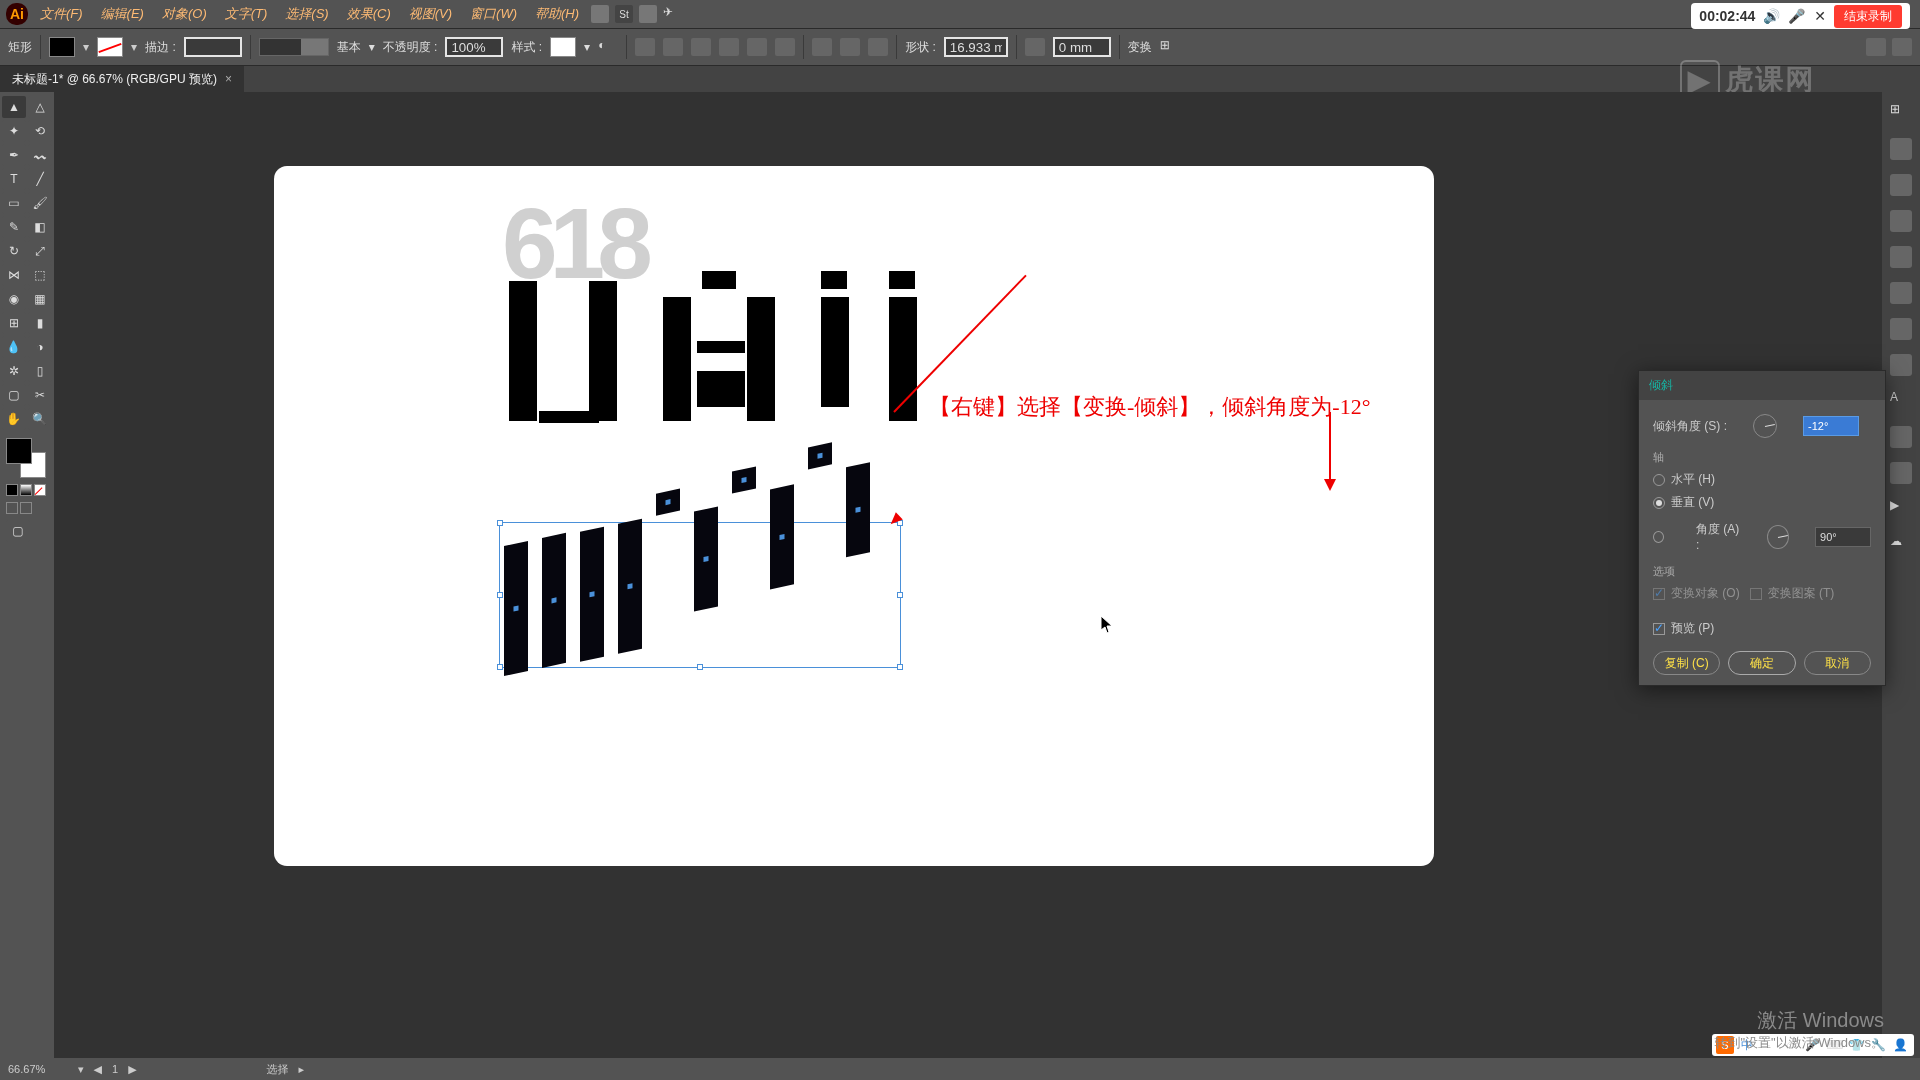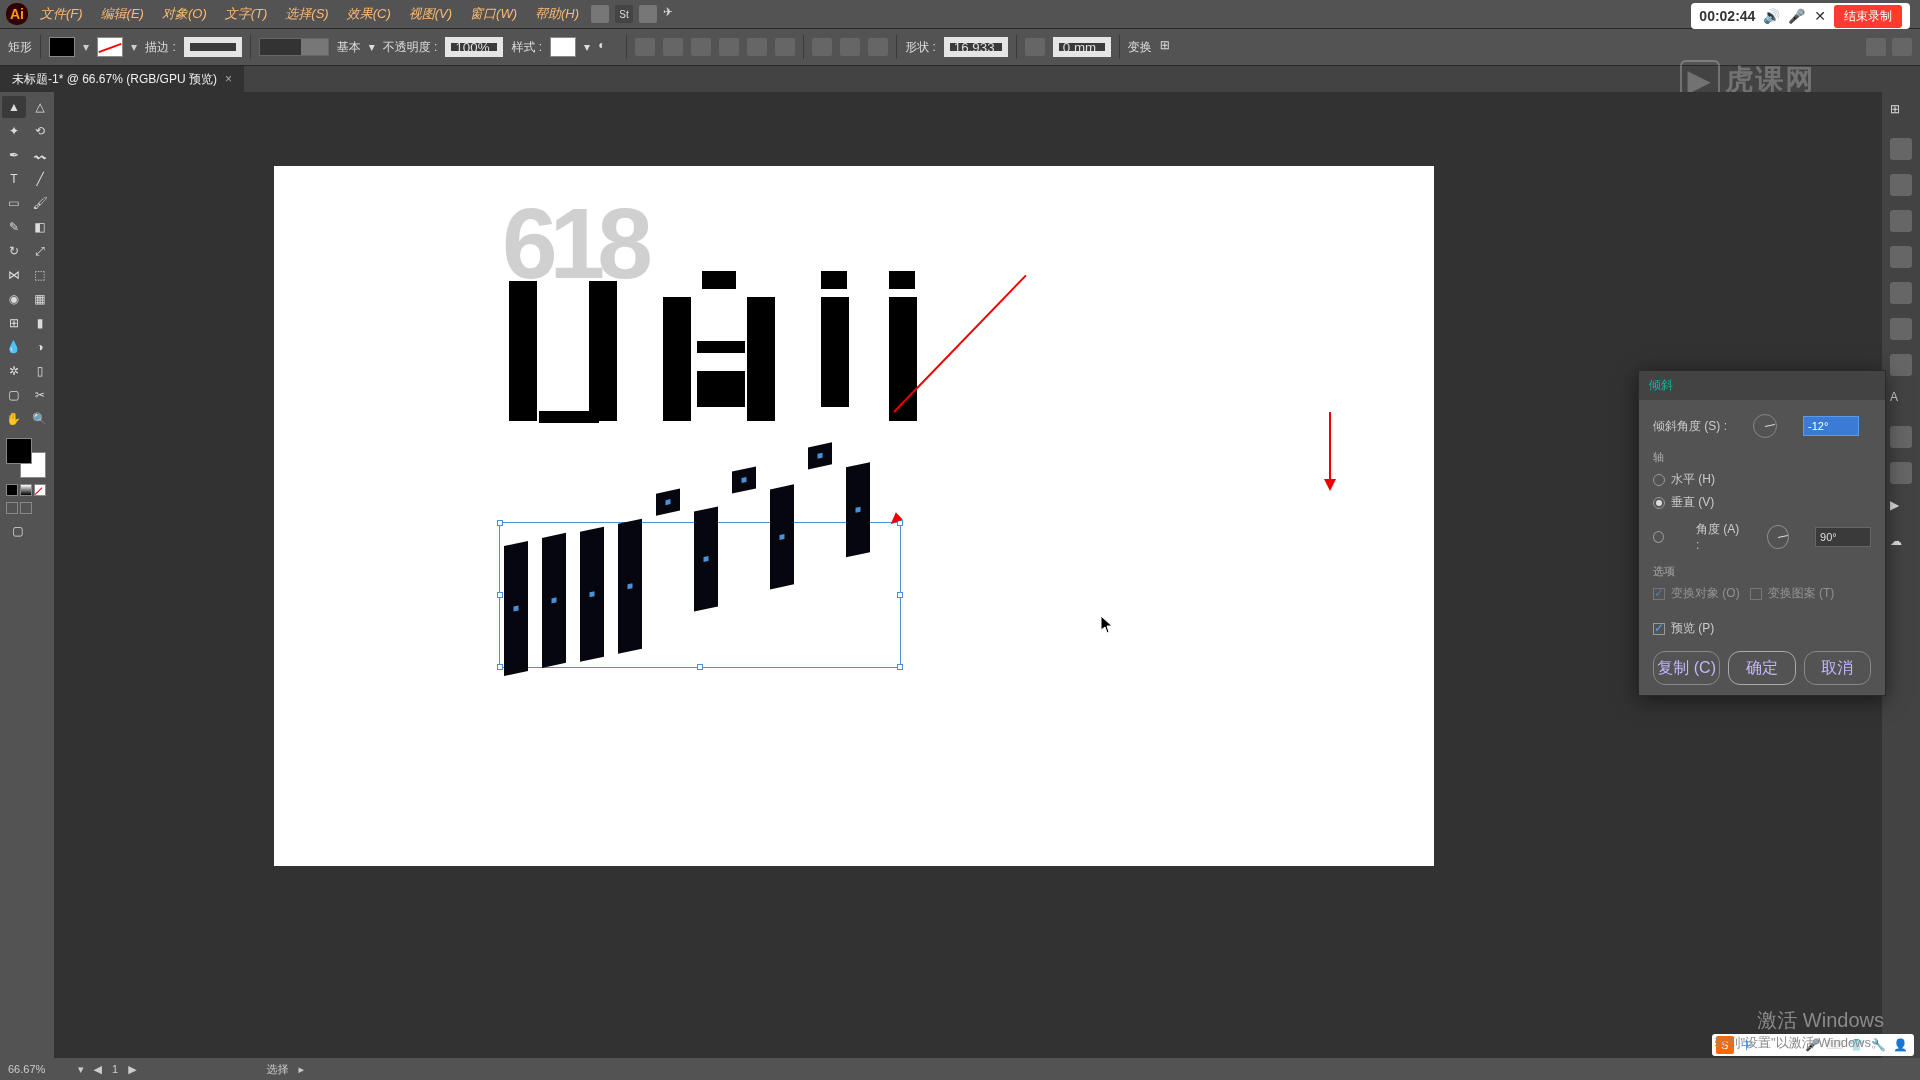--- a/index.html
+++ b/index.html
@@ -18,21 +18,21 @@
 
   
   .watermark { position: absolute; top: 55px; right: 40px; width: 200px; height: 50px; opacity: .25; display:flex; align-items:center; gap:6px; color:#fff; font-size:28px; font-weight:bold; letter-spacing:2px; }
 
   
   .options-bar { height: 38px; background: #535353; border-top: 1px solid #2a2a2a; border-bottom: 1px solid #2a2a2a; display: flex; align-items: center; padding: 0 8px; gap: 8px; font-size: 12px; }
   .opt-label { color: #ddd; }
   .swatch { width: 26px; height: 20px; border: 1px solid #888; background: #000; }
   .swatch.none { background: #fff; position: relative; }
   .swatch.none::after { content:""; position:absolute; left:0; right:0; top:50%; border-top:2px solid red; transform: rotate(-20deg); }
-  .num-field { width: 58px; height: 20px; background: #3a3a3a; border: 6px solid #e5e5e5; color: #ddd; padding: 0 4px; }
+  .num-field { width: 58px; height: 20px; background: #3a3a3a; border: 2px solid #e5e5e5; color: #ddd; padding: 0 4px; }
   .sep { width:1px; height:24px; background:#3a3a3a; }
   .opt-icon { width: 20px; height: 18px; background: #666; border-radius: 2px; }
   .wide-field { width: 64px; }
 
   
   .tab-bar { height: 26px; background: #434343; display: flex; align-items: center; }
   .tab { height: 100%; background: #323232; padding: 0 12px; display: flex; align-items: center; gap: 8px; color: #eee; font-size: 12px; }
   .tab .close { color: #aaa; }
 
   
@@ -43,21 +43,21 @@
   .tool.active { background: #3a3a3a; }
   .color-ctrl { margin-top: 6px; padding: 0 4px; }
   .fg-bg { position: relative; width: 40px; height: 40px; }
   .fg { position:absolute; top:0; left:0; width:26px; height:26px; background:#000; border:1px solid #888; }
   .bg { position:absolute; bottom:0; right:0; width:26px; height:26px; background:#fff; border:1px solid #888; }
   .mini-swatches { display:flex; gap:2px; margin-top:6px; }
   .mini-sw { width:12px; height:12px; border:1px solid #888; }
   .draw-mode { display:flex; gap:2px; margin-top:6px; }
 
   .canvas-wrap { flex: 1; background: #323232; position: relative; overflow: hidden; }
-  .artboard { position: absolute; left: 220px; top: 74px; width: 1160px; height: 700px; background: #fff; }
+  .artboard { position: absolute; left: 220px; top: 74px; width: 1160px; height: 700px; background: #fff; border-radius: 13px; }
 
   
   .glyph618 { position:absolute; left:228px; top:20px; font-size: 100px; font-weight: 900; color: #d0d0d0; letter-spacing: -8px; font-family: Impact, sans-serif; }
   .text-blocks { position:absolute; left:225px; top:105px; display:flex; gap:18px; }
   .blk { background:#000; }
   .annotation { position:absolute; left:655px; top:226px; color:#e00; font-size:22px; font-family: SimSun, serif; white-space: nowrap; }
   .arrow-line { position:absolute; left:620px; top:245px; width:190px; height:2px; background:#e00; transform-origin:left center; transform:rotate(-46deg); }
   .arrow-head { position:absolute; left:616px; top:348px; width:0; height:0; border-left:5px solid transparent; border-right:5px solid transparent; border-top:12px solid #e00; transform:rotate(46deg); }
   .arrow-line2 { position:absolute; left:1055px; top:246px; width:2px; height:70px; background:#e00; }
   .arrow-head2 { position:absolute; left:1050px; top:313px; width:0; height:0; border-left:6px solid transparent; border-right:6px solid transparent; border-top:12px solid #e00; }
@@ -78,21 +78,21 @@
   .angle-dial { width: 24px; height: 24px; border: 1px solid #888; border-radius: 50%; position:relative; }
   .angle-dial::after { content:""; position:absolute; left:50%; top:50%; width:10px; height:1px; background:#ddd; transform-origin:left center; transform:rotate(-12deg); }
   .dlg-input { width: 56px; height: 20px; background: #3a7bd5; color:#fff; border:1px solid #5a9be5; padding:0 4px; font-size:11px; }
   .dlg-input.plain { background:#3a3a3a; color:#ddd; border:1px solid #666; }
   .radio { width:12px; height:12px; border:1px solid #999; border-radius:50%; display:inline-block; vertical-align:middle; margin-right:6px; }
   .radio.checked::after { content:""; display:block; width:6px; height:6px; background:#ddd; border-radius:50%; margin:2px; }
   .chk { width:12px; height:12px; border:1px solid #999; display:inline-block; vertical-align:middle; margin-right:6px; position:relative; }
   .chk.checked::after { content:"✓"; position:absolute; top:-3px; left:0; color:#4aa3ff; font-size:12px; }
   .dlg-section { font-size:11px; color:#aaa; margin:8px 0 6px; }
   .btn-row { display:flex; gap:8px; margin-top:14px; }
-  .dlg-btn { flex:1; height:34px; border:1px solid #888; border-radius:12px; display:flex; align-items:center; justify-content:center; font-size:16px; color:#c4b5fd; }
+  .dlg-btn { flex:1; height:24px; border:1px solid #888; border-radius:12px; display:flex; align-items:center; justify-content:center; font-size:12px; color:#fde047; }
   .dlg-btn.primary { border-color:#aaa; }
 
   
   .status-bar { position:absolute; bottom:0; left:0; right:0; height:22px; background:#535353; display:flex; align-items:center; padding:0 8px; gap:10px; font-size:11px; color:#ccc; }
   .status-bar .zoom { width:60px; }
 
   
   .ime-bar { position:absolute; bottom:24px; right:6px; display:flex; gap:4px; background:#fff; padding:2px 4px; border-radius:3px; }
   .ime-icn { width:18px; height:18px; border-radius:2px; }
 
@@ -333,20 +333,21 @@
             <div class="anchor"></div>
           </div>
         <div class="sbar" style="height:22px;margin-top:-14px;">
             <div class="anchor"></div>
           </div>
         <div class="sbar" style="height:90px;margin-top:14px;">
             <div class="anchor"></div>
           </div>
       </div>
 
+      <div class="annotation">【右键】选择【变换-倾斜】，倾斜角度为-12°</div>
       <div class="arrow-line"></div>
       <div class="arrow-head"></div>
       <div class="arrow-line2"></div>
       <div class="arrow-head2"></div>
     </div>
 
     <svg class="cursor" style="left:1047px; top:524px;" viewBox="0 0 12 18">
         <path d="M0 0 L0 14 L4 11 L6 17 L8 16 L6 10 L11 10 Z" fill="#000" stroke="#fff" stroke-width="1"></path>
       </svg>
   </div>

